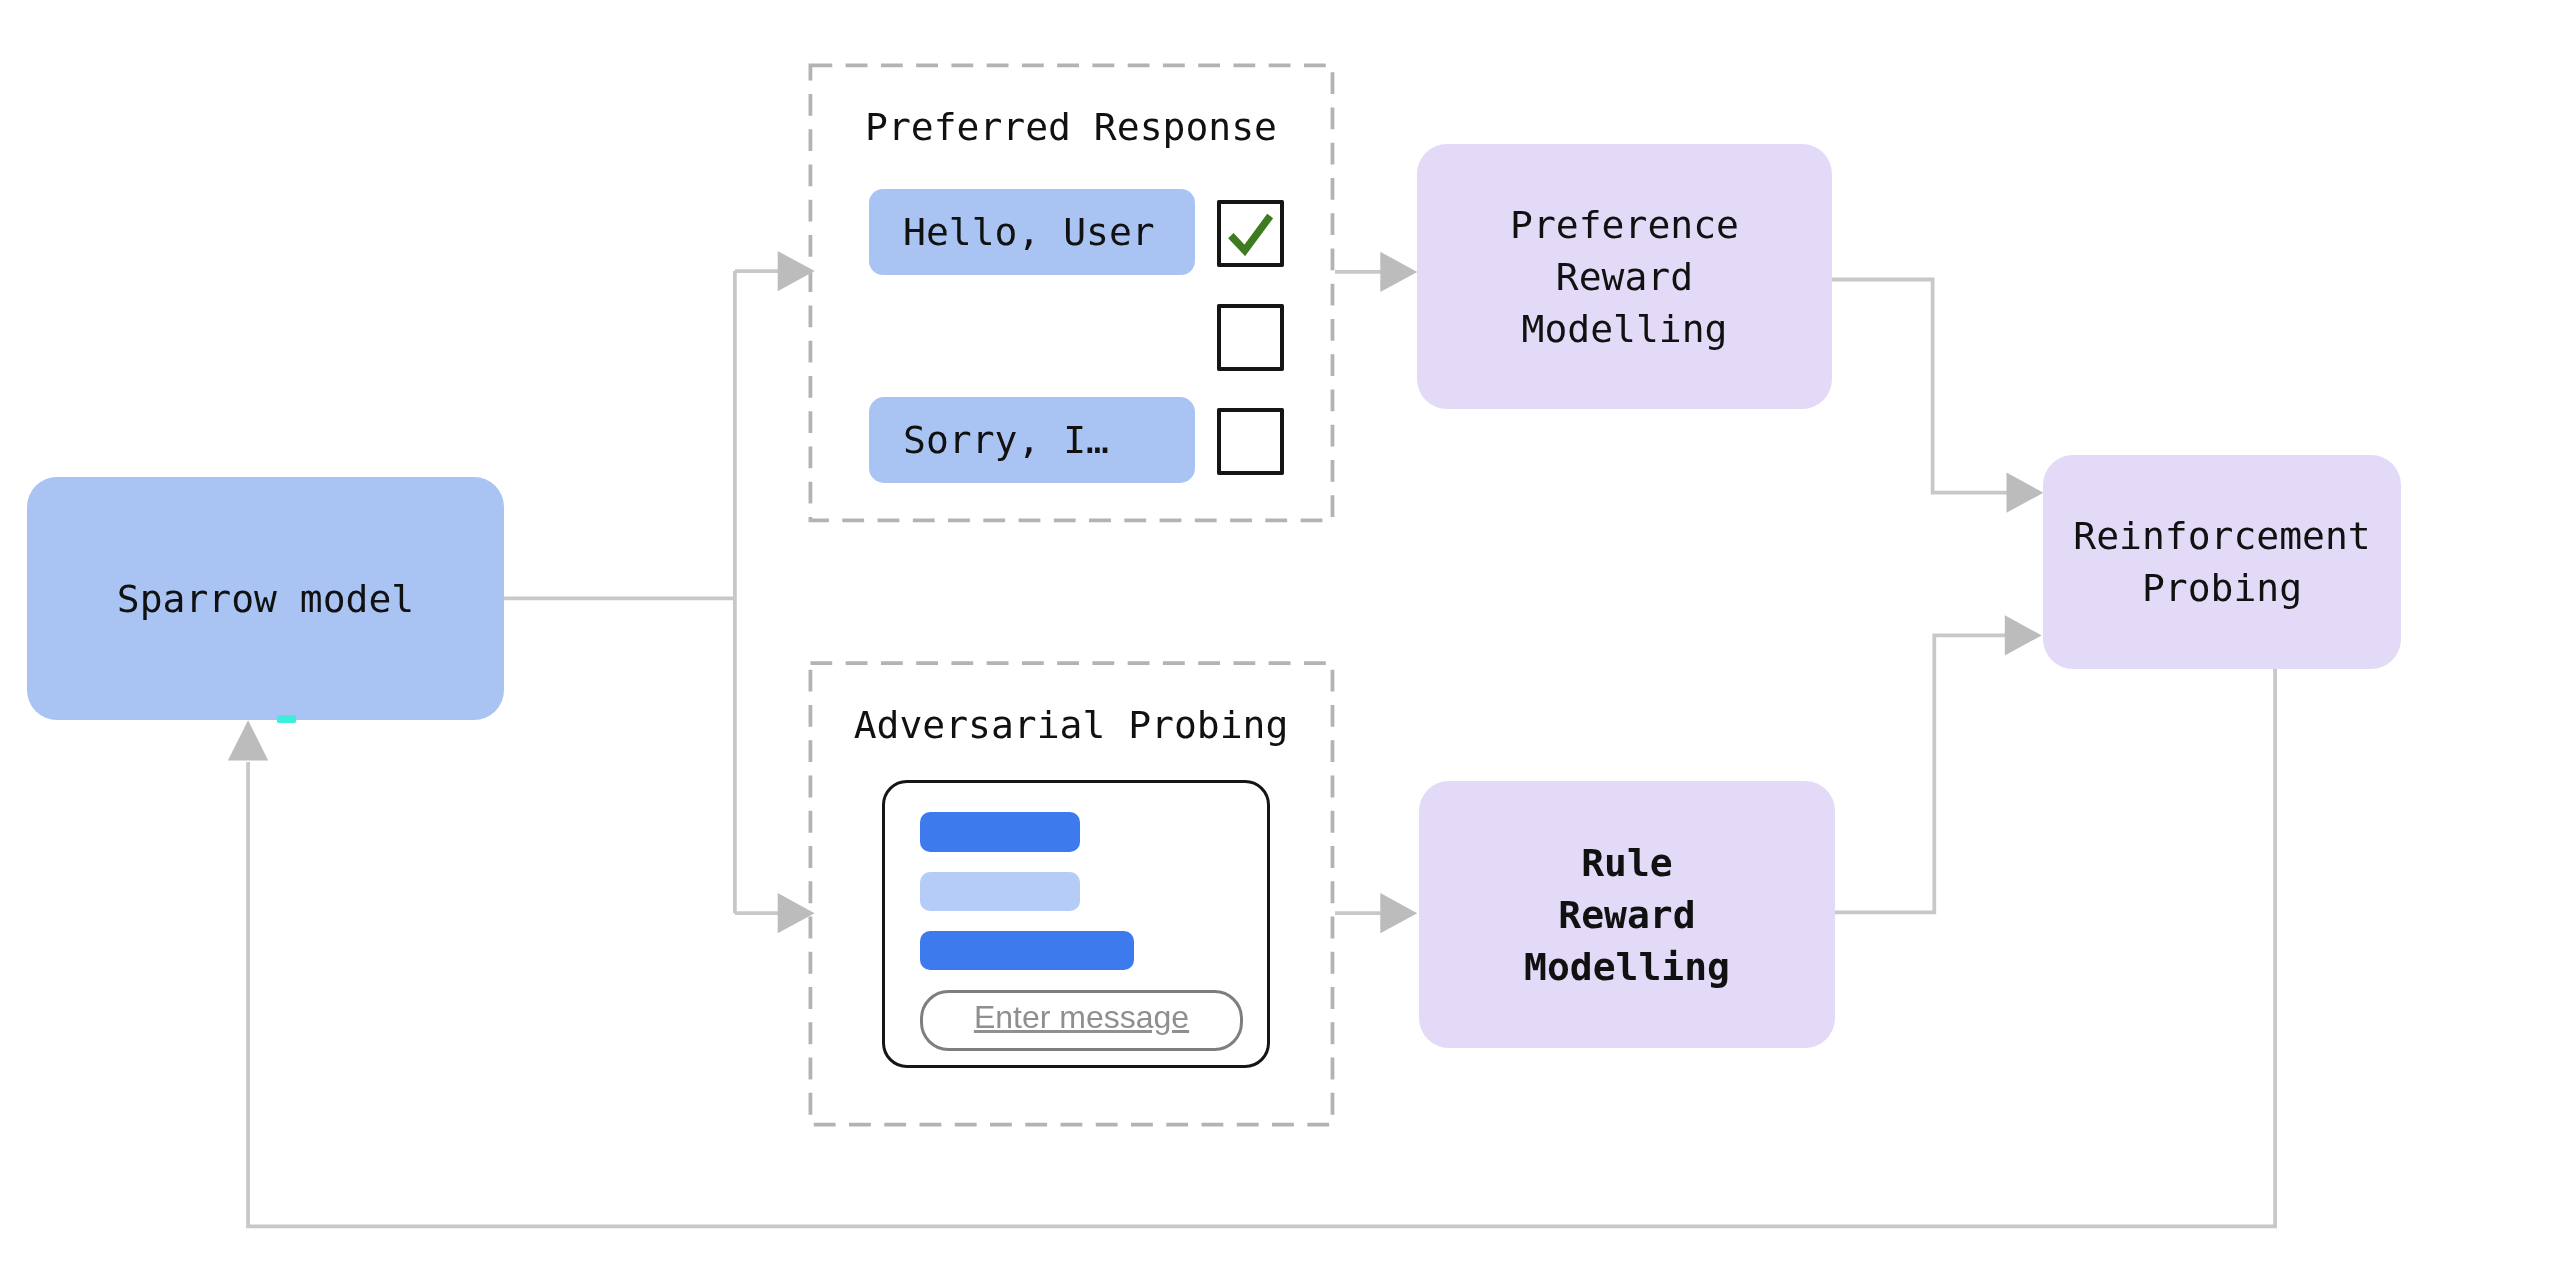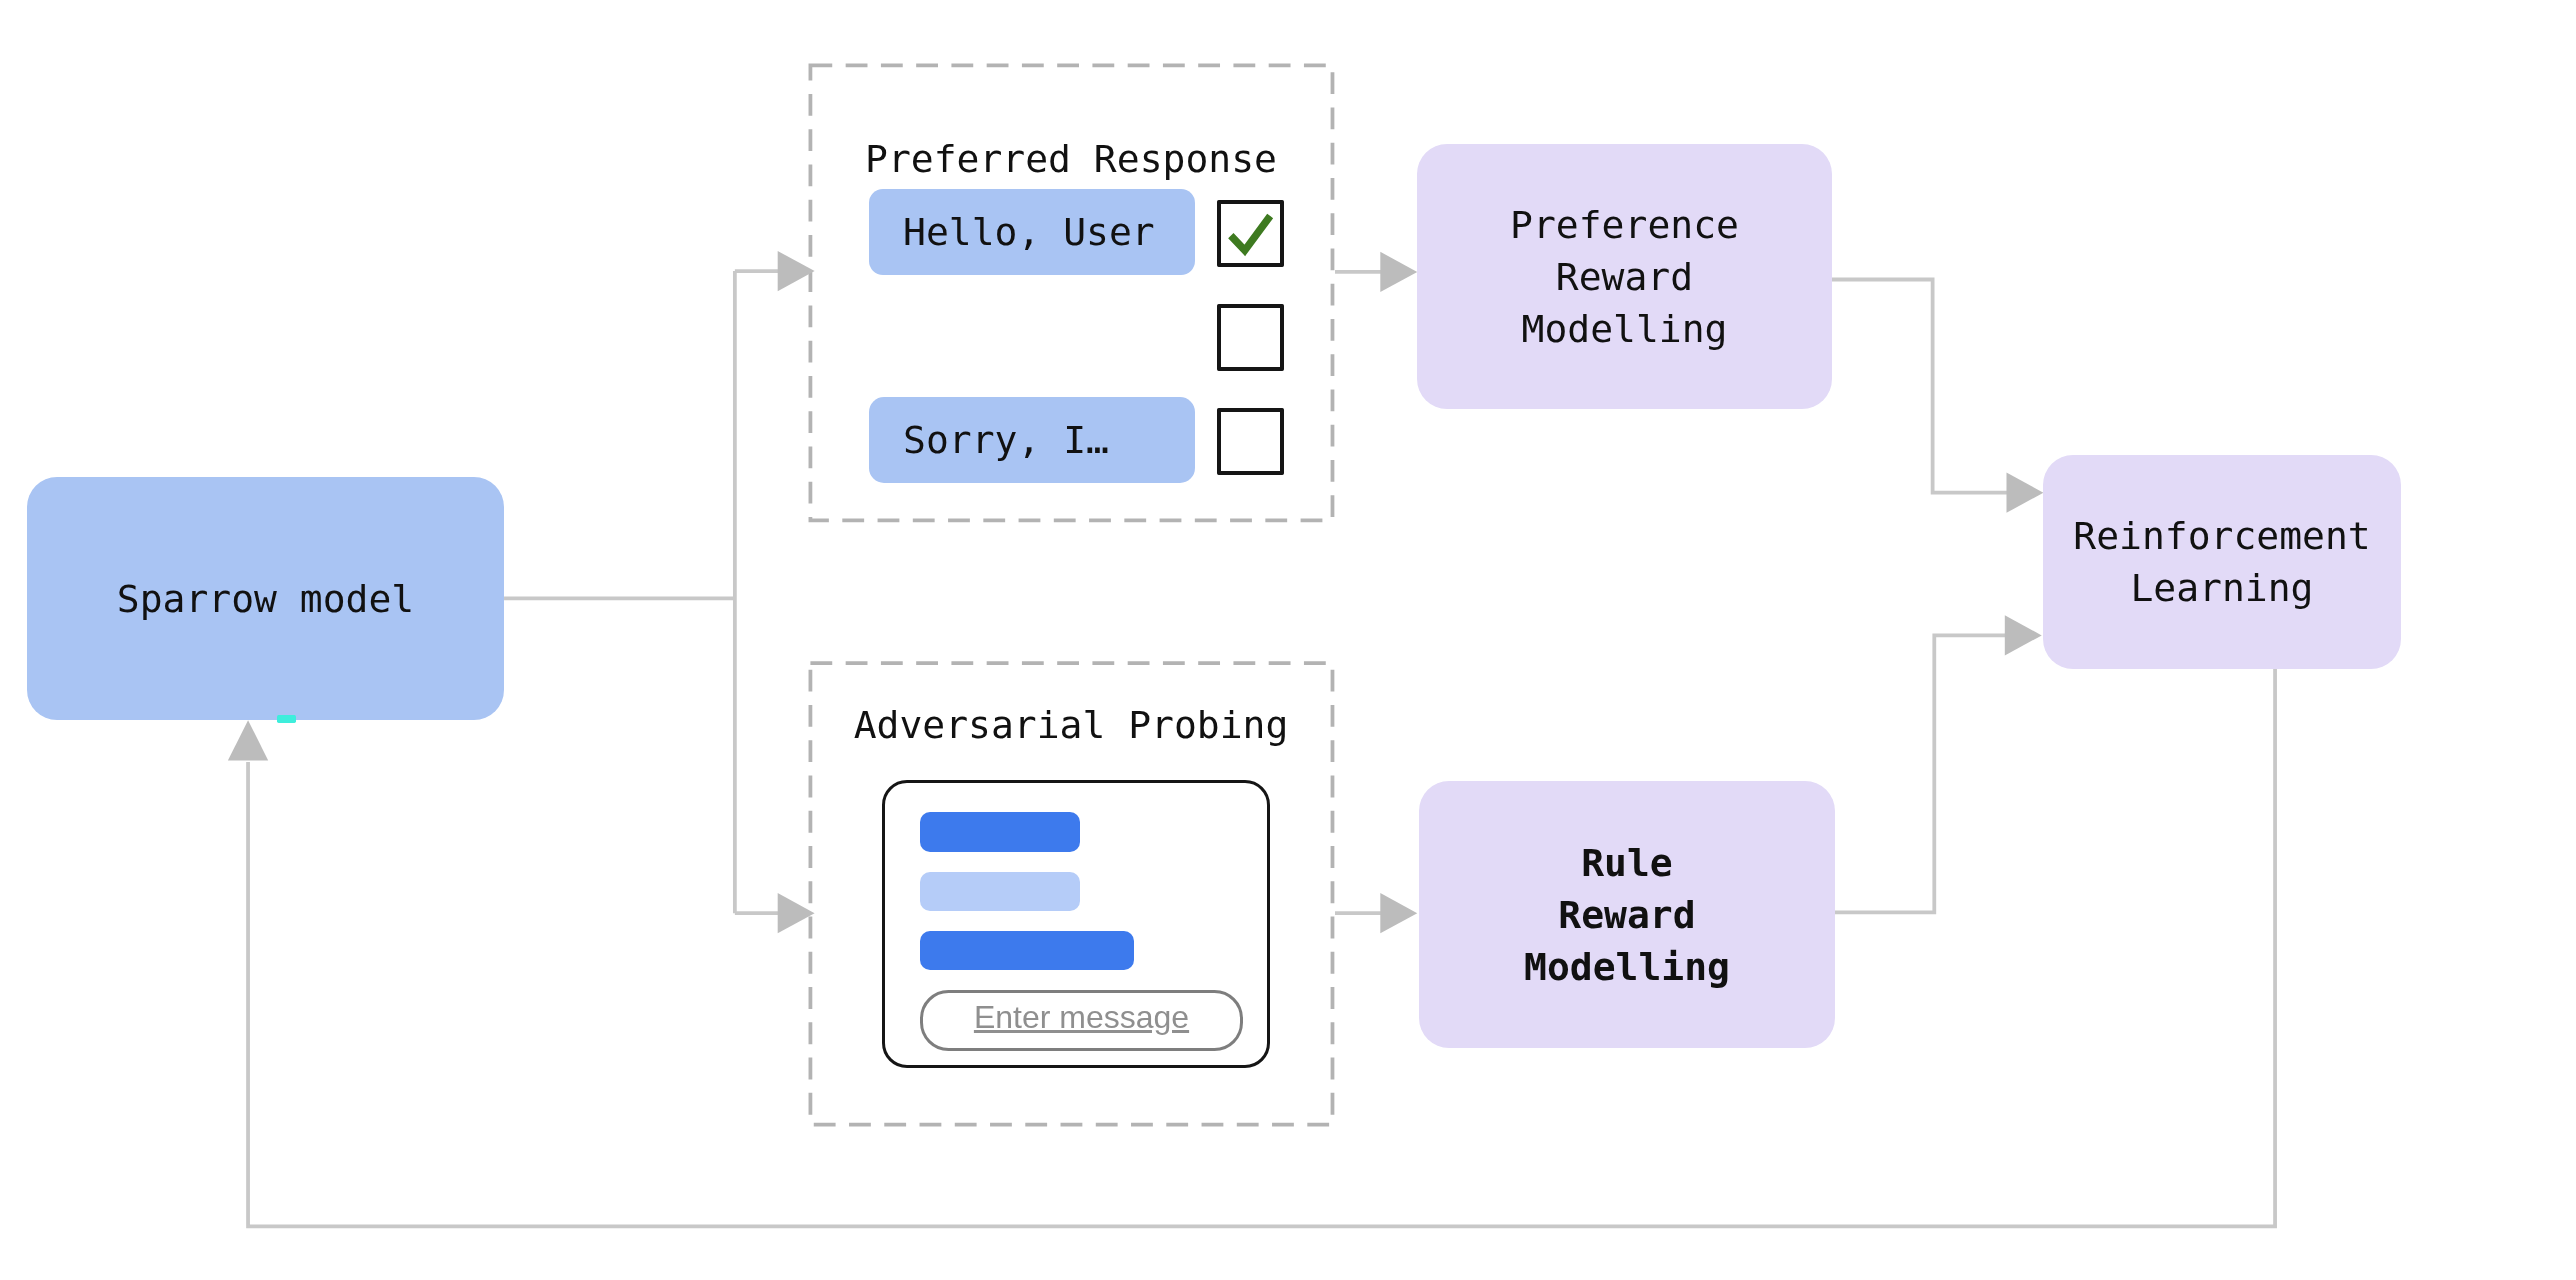--- a/index.html
+++ b/index.html
@@ -32,21 +32,21 @@
 
   
   #cyan-artifact{left:277px;top:715px;width:18.5px;height:8.4px;background:#3eeedc;border-radius:1.7px;}
 
   
   .group-title{
     left:810px;width:522px;
     text-align:center;
     font-size:38px;line-height:50px;
   }
-  #preferred-title{top:102px;margin-top:32px;}
+  #preferred-title{top:102px;}
   #adversarial-title{top:700px;}
 
   
   .option-pill{
     left:869px;width:326px;height:86px;
     background:#a9c4f3;border-radius:15px;
     font-size:38px;line-height:86px;
     padding-left:34px;
   }
   #pill-0{top:189px;border-radius:14px;}
@@ -159,17 +159,17 @@
 Reward
 Modelling</span>
   </div>
   <div id="rule-box" class="abs node node-purple">
     <span>Rule
 Reward
 Modelling</span>
   </div>
   <div id="rl-box" class="abs node node-purple">
     <span>Reinforcement
-Learning</span>
+Probing</span>
   </div>
 
 </div>
 
 
 </body></html>

